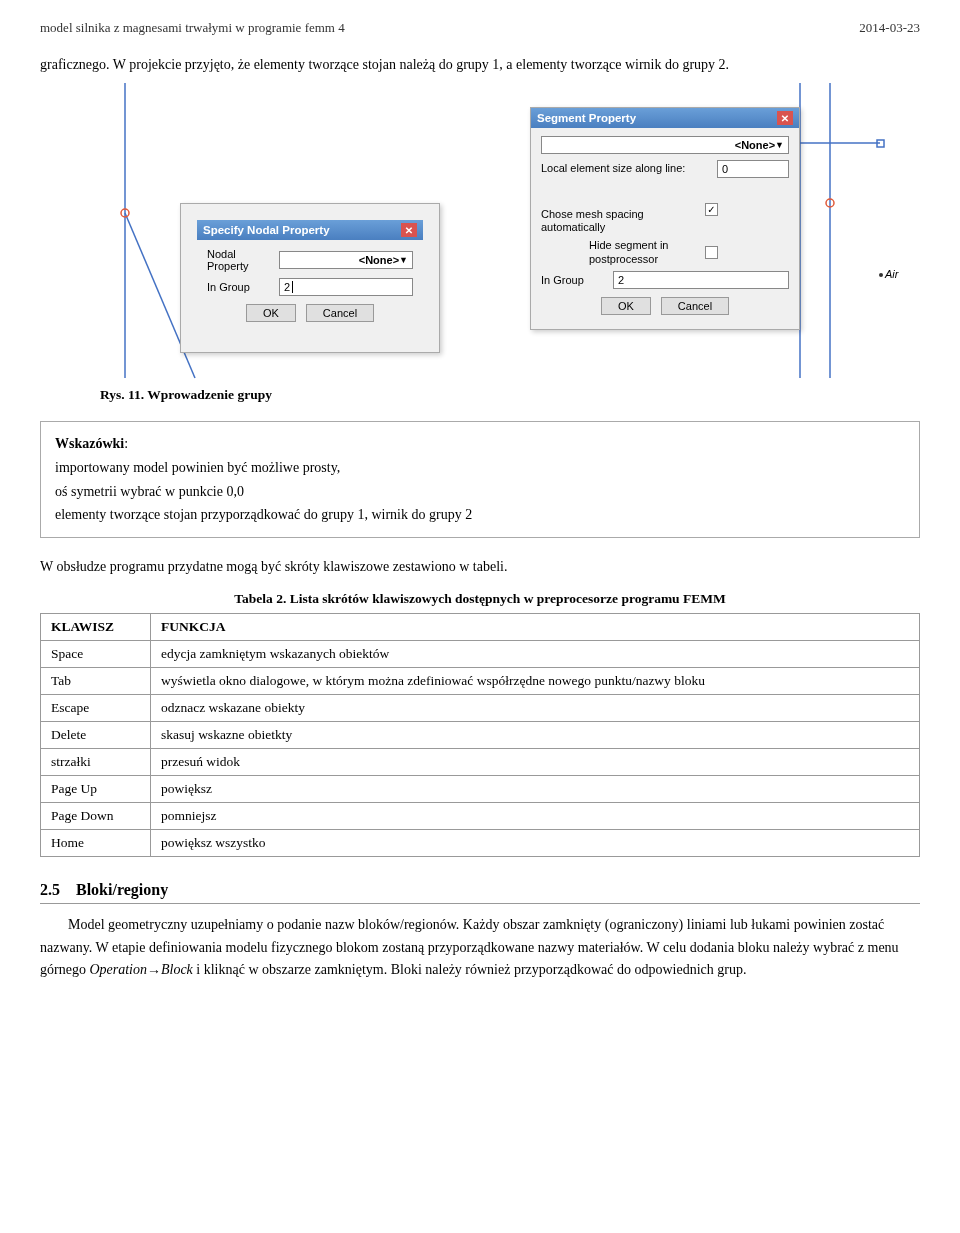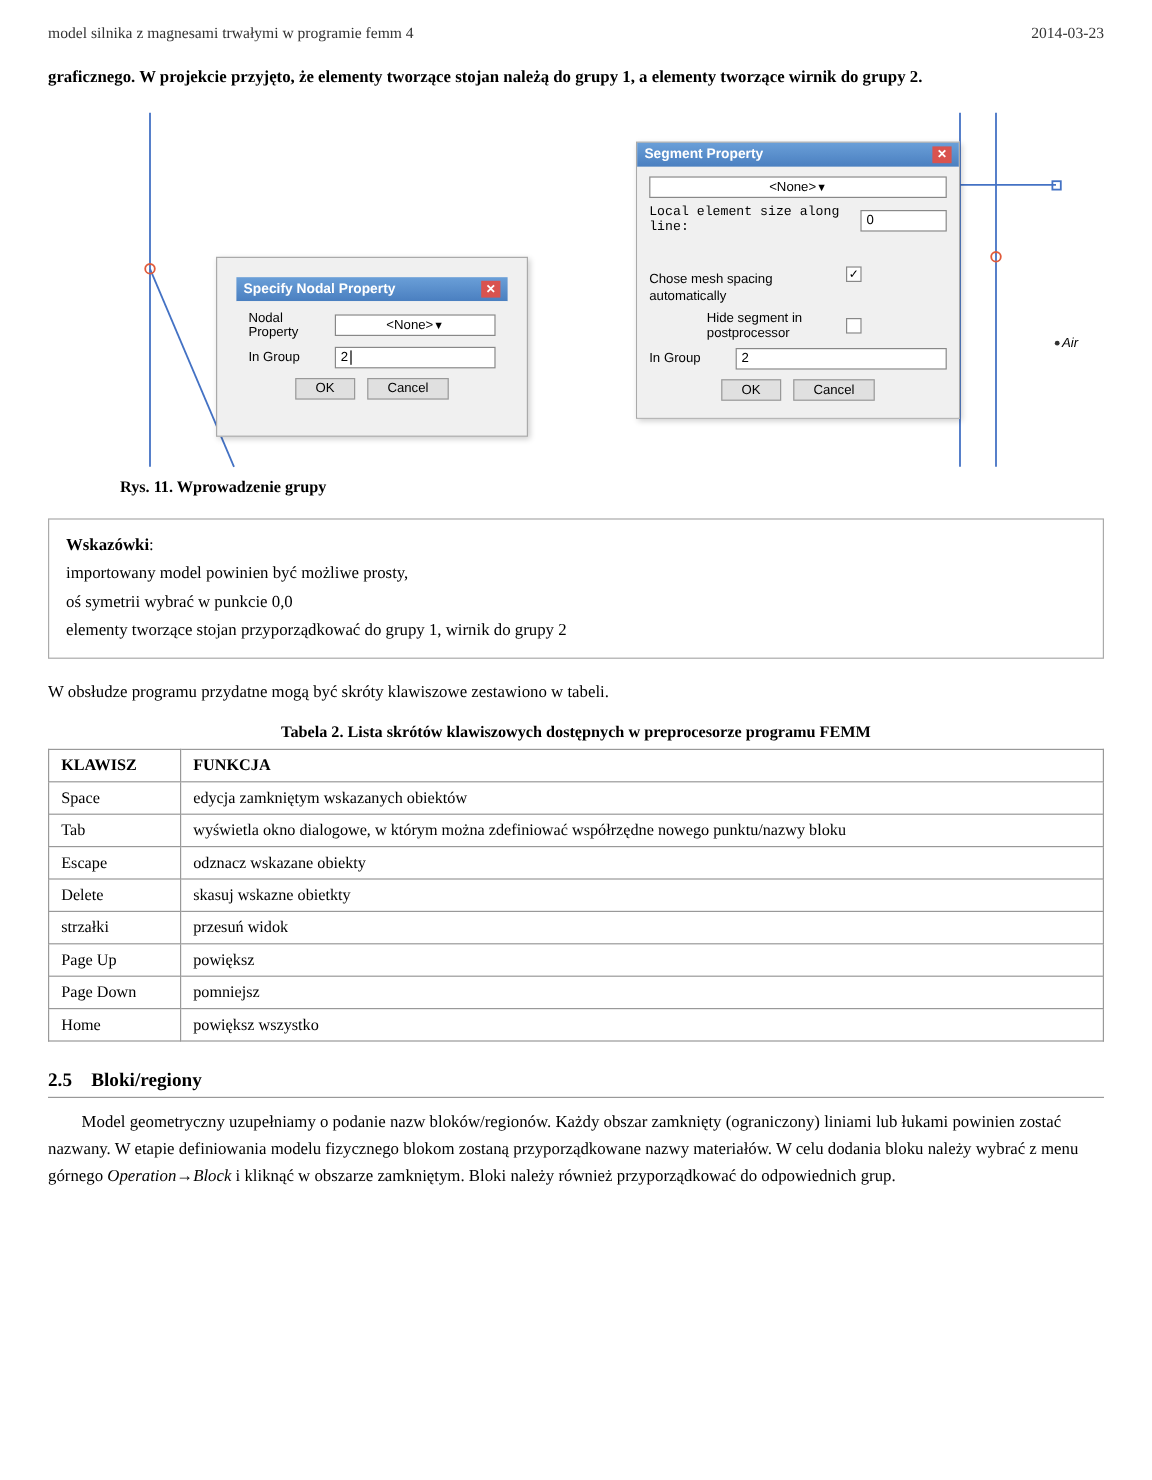--- a/index.html
+++ b/index.html
@@ -15,23 +15,22 @@
     .page-header {
       display: flex;
       justify-content: space-between;
       align-items: flex-start;
       margin-bottom: 18px;
       font-size: 13px;
       color: #333;
     }
     .intro-text {
       font-size: 14px;
-      margin-bottom: 19px;
+      margin-bottom: 8px;
       line-height: 1.5;
-      font-weight: bold;
     }
     .figure-caption {
       text-align: left;
       font-size: 13.5px;
       font-weight: bold;
       margin-bottom: 18px;
       margin-left: 60px;
     }
     .hint-box {
       border: 1px solid #aaa;
@@ -161,21 +160,22 @@
       align-items: center;
     }
     .dialog-select {
       flex: 1;
       border: 1px solid #888;
       background: white;
       padding: 2px 4px;
       font-size: 11px;
       display: flex;
       align-items: center;
-      justify-content: center;
+      justify-content: flex-end;
+      font-weight: bold;
     }
     .dialog-select-arrow {
       font-size: 9px;
     }
     .dialog-buttons {
       display: flex;
       justify-content: center;
       gap: 10px;
       margin-top: 8px;
       padding-bottom: 6px;
@@ -279,21 +279,21 @@
     <div class="dialog-body">
 
       <div class="dialog-row">
         <div class="dialog-select" style="width:100%;">
           <span>&lt;None&gt;</span>
           <span class="dialog-select-arrow">▼</span>
         </div>
       </div>
 
       <div class="dialog-row">
-        <div class="dialog-label" style="width:176px; line-height:1.2;font-family:Liberation Mono, monospace;">Local element size along line:</div>
+        <div class="dialog-label" style="width:176px; line-height:1.2;">Local element size along line:</div>
         <div class="dialog-input" style="width:40px;">
           <span>0</span>
         </div>
       </div>
 
       <div class="checkbox-area">
         <div class="dialog-label" style="width:160px; line-height:1.2;margin-top:24px;">Chose mesh spacing automatically</div>
         <div class="checkbox-box">✓</div>
       </div>
 

